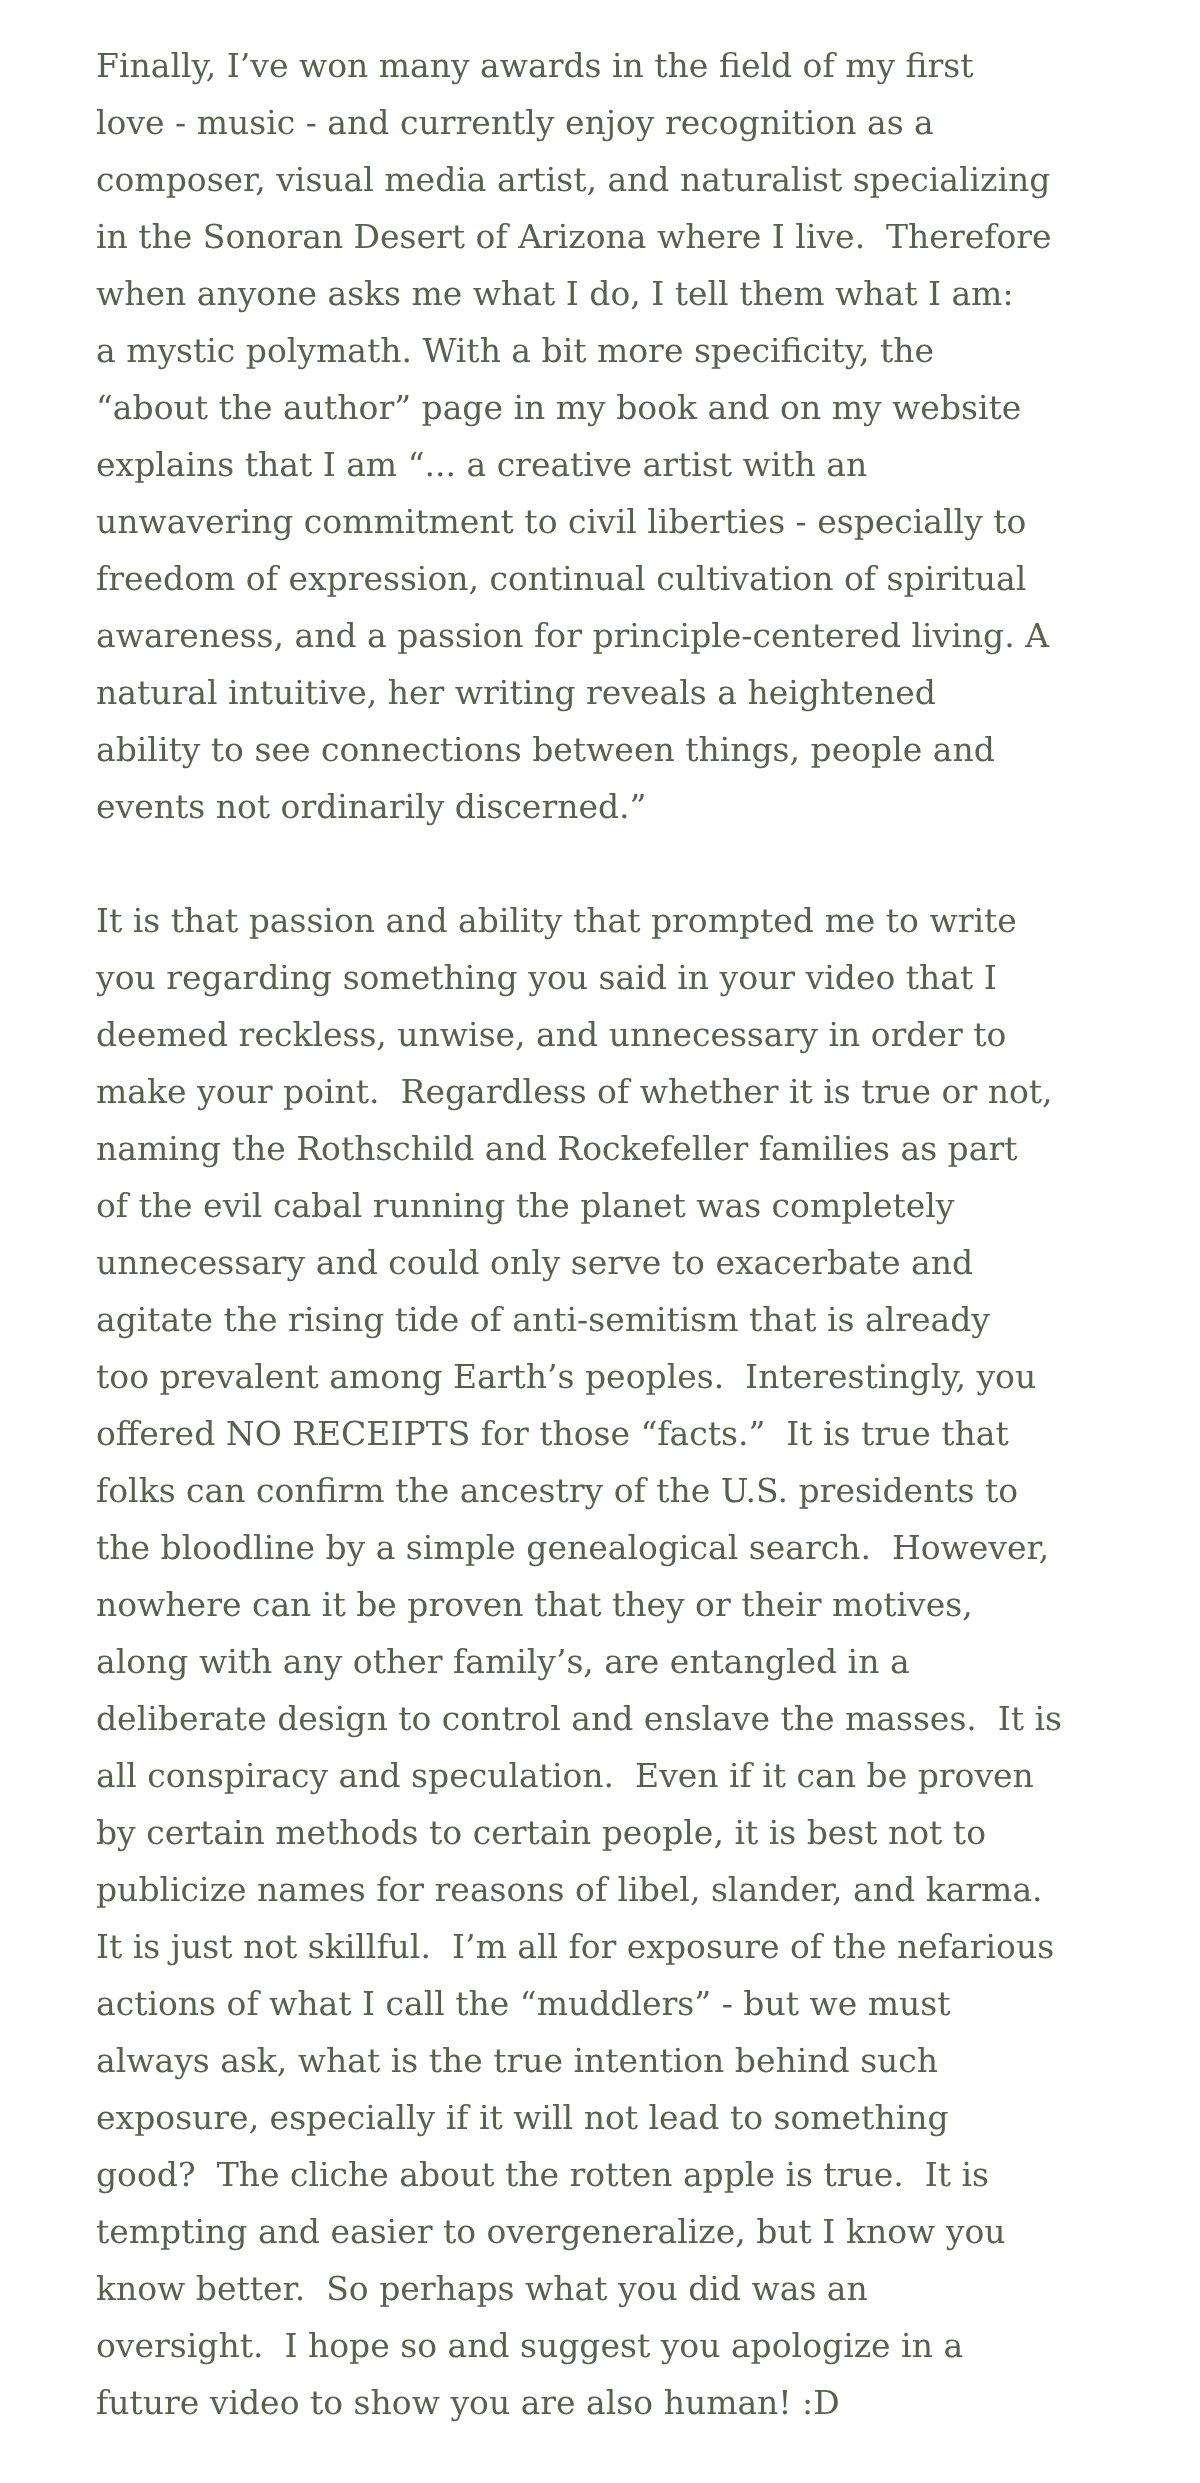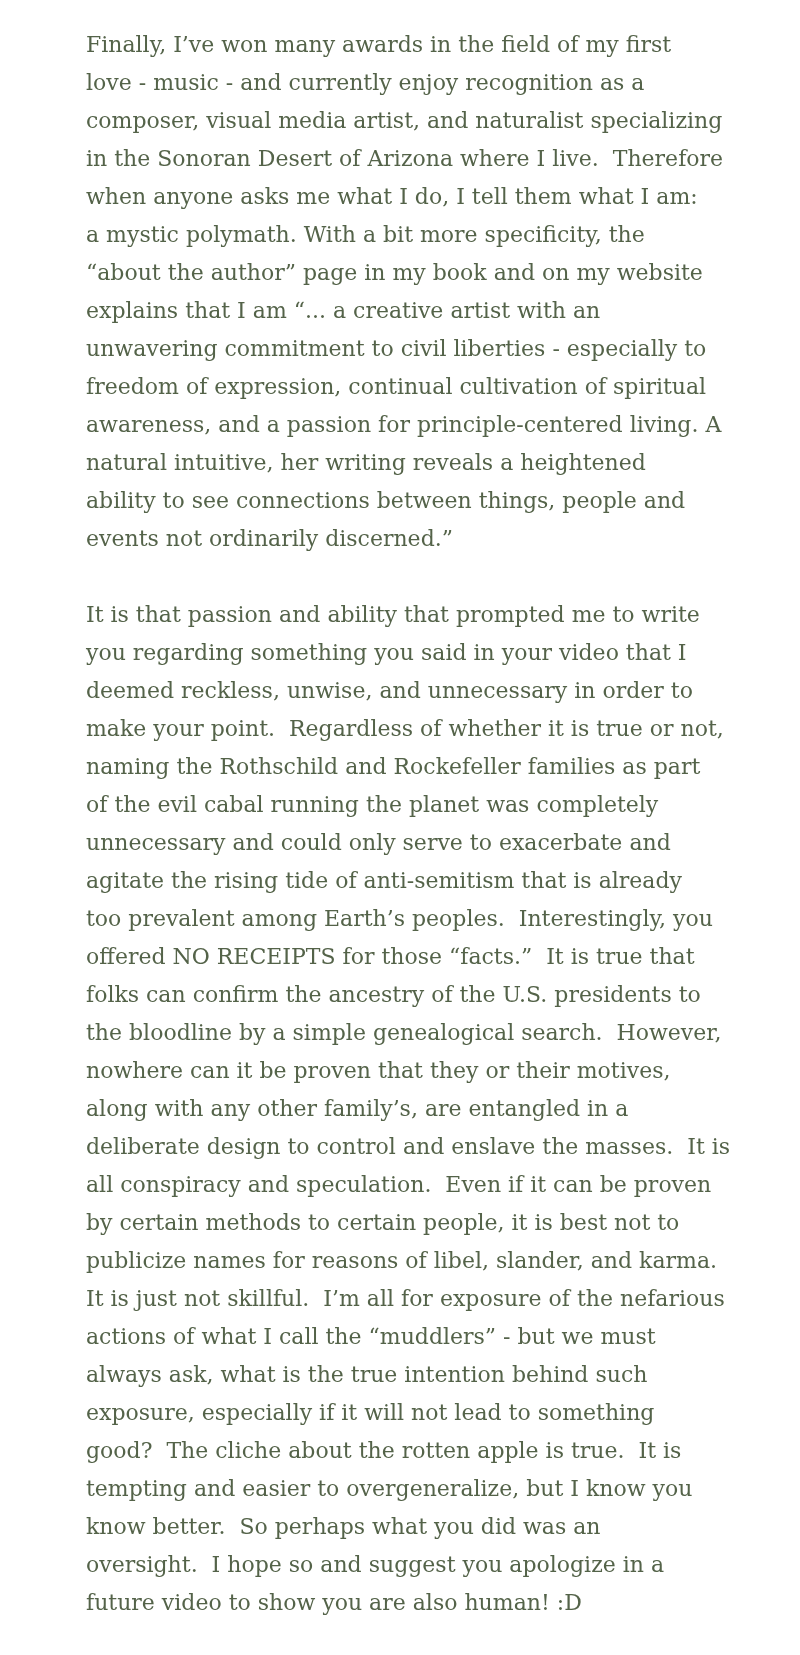--- a/index.html
+++ b/index.html
@@ -9,21 +9,21 @@
   }
   body {
     width: 800px;
     height: 1655px;
     overflow: hidden;
   }
   .page {
     box-sizing: border-box;
     width: 800px;
     min-height: 1655px;
-    padding: 26px 40px 20px 86px;
+    padding: 26px 40px 20px 64px;
     background: #ffffff;
   }
   .para {
     margin: 0 0 38px 0;
     font-family: "DejaVu Serif", "Liberation Serif", serif;
     font-size: 22px;
     line-height: 38px;
     color: #546349;
     white-space: pre-wrap;
     text-align: left;

